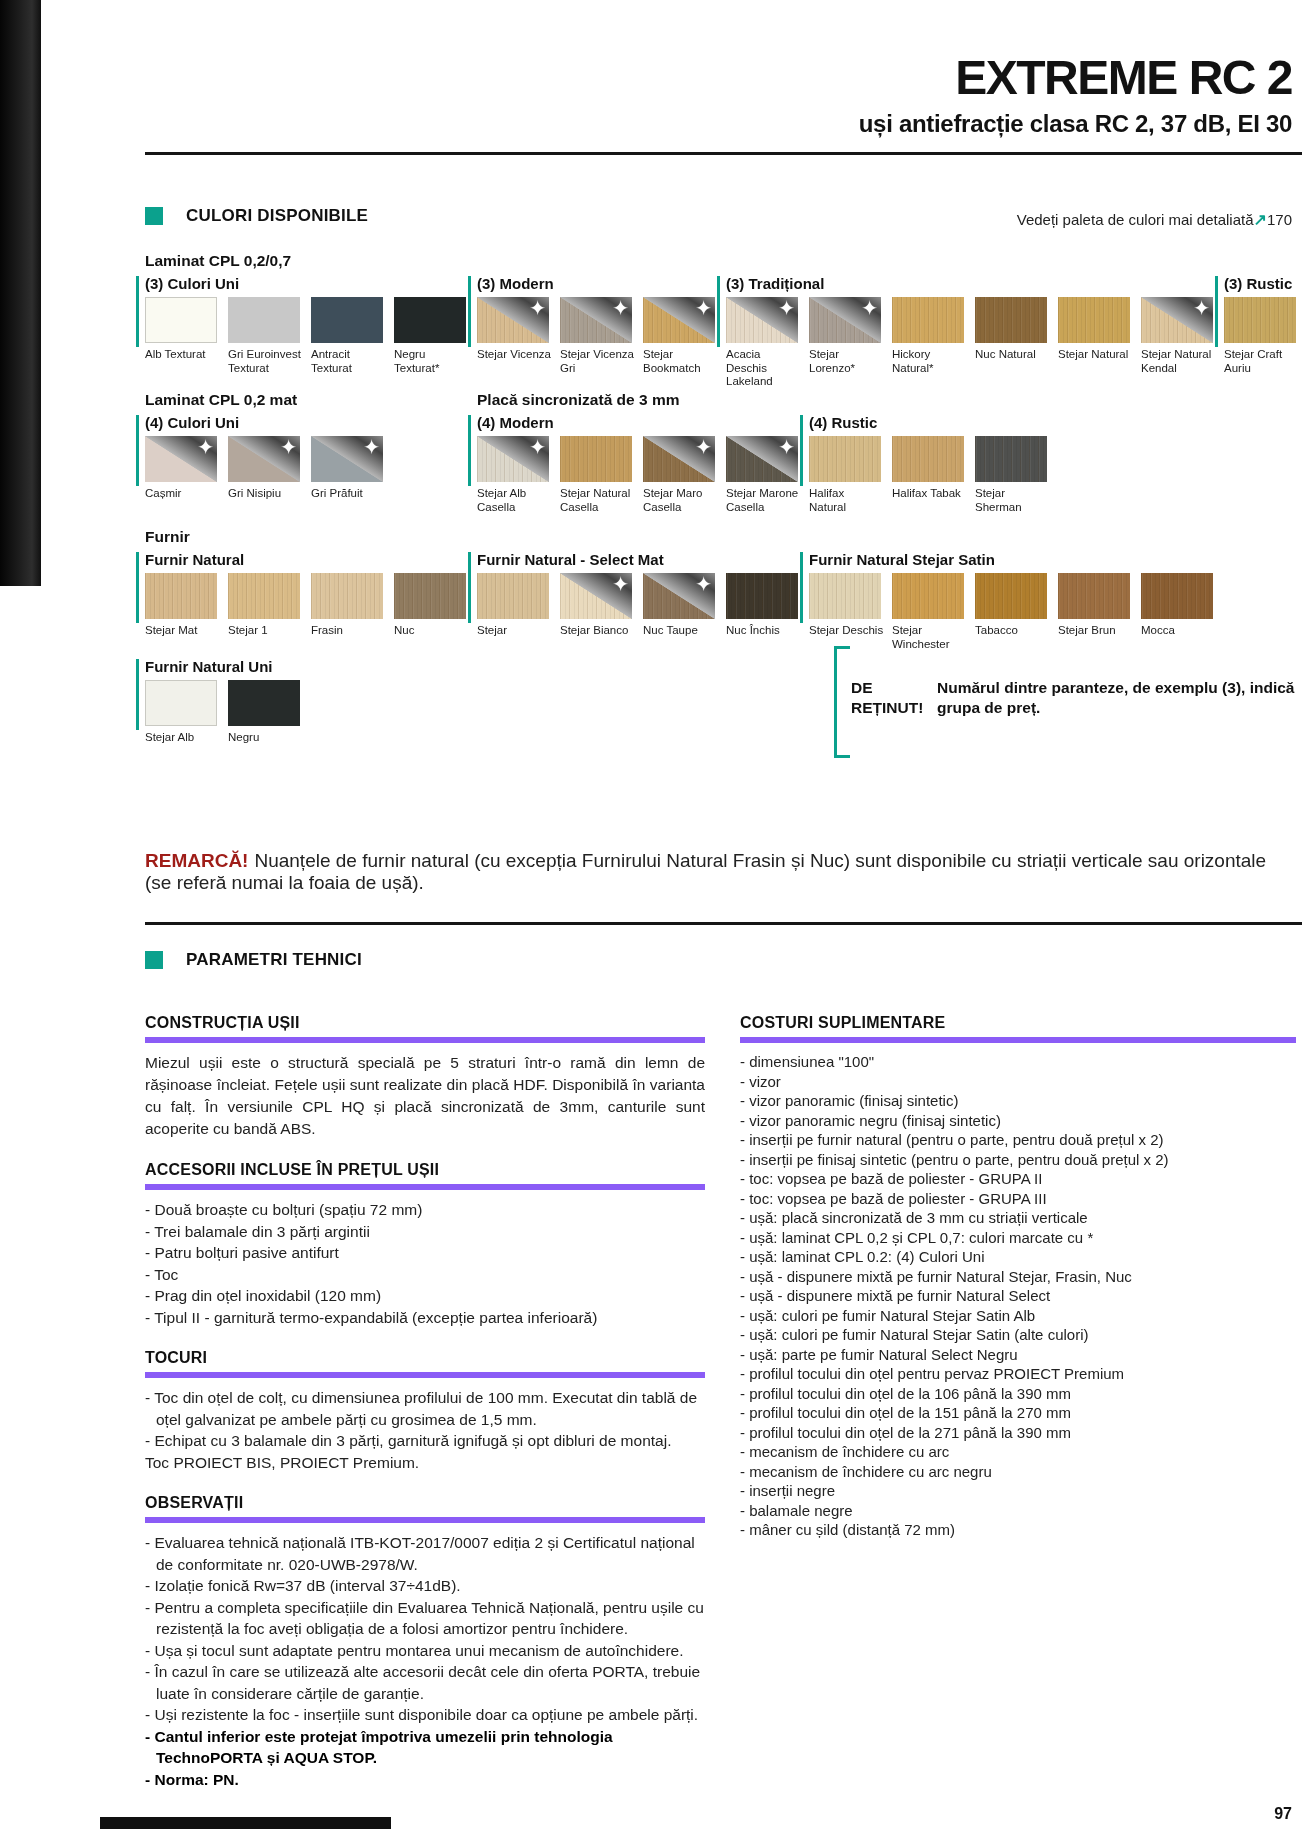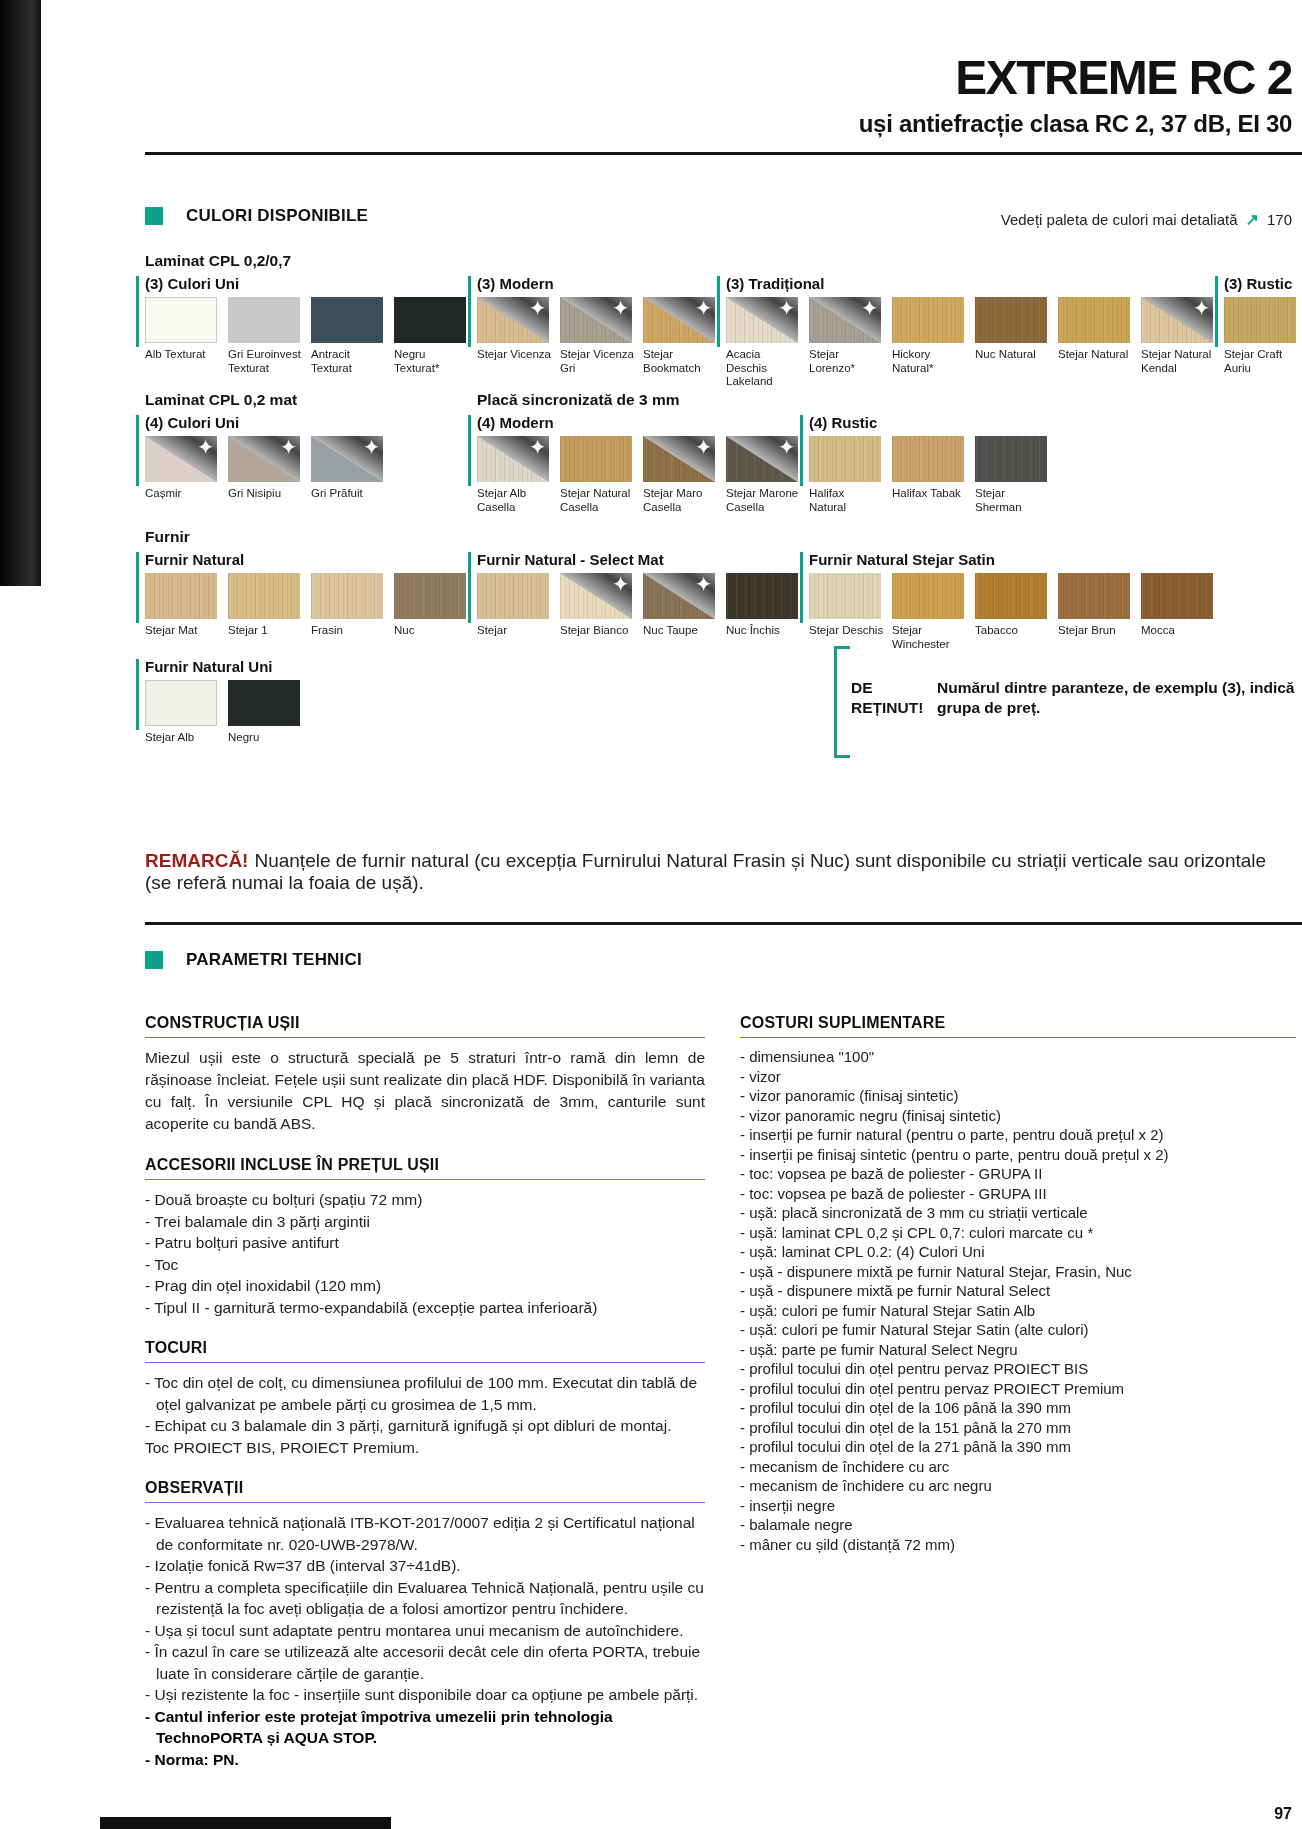--- a/index.html
+++ b/index.html
@@ -28,21 +28,21 @@
   .rule{position:absolute;left:145px;right:0;height:3px;background:#161616;}
   .top-rule{top:152px;}
   .divider{top:922px;}
   .sec-head{position:absolute;left:145px;display:flex;align-items:center;gap:23px;}
   .sec-head .sq{width:18px;height:18px;background:var(--teal);flex:none;}
   .sec-head .sec-title{font-size:17px;font-weight:bold;letter-spacing:0.2px;color:#111;}
   .sec-head.culori{top:206px;}
   .sec-head.tech{top:950px;}
   .palette-link{
     position:absolute;top:210px;right:10px;font-size:15px;color:#222;
-    display:flex;align-items:center;gap:8px;cursor:pointer;white-space:nowrap;
+    display:flex;align-items:center;cursor:pointer;white-space:nowrap;
   }
   .palette-link .arrow{color:var(--teal);font-weight:bold;font-size:16px;}
 
   #palette{position:absolute;left:145px;top:252px;width:1157px;height:500px;}
   .prow{position:absolute;left:0;width:100%;height:138px;}
   .prow-header{position:absolute;top:0;font-size:15.5px;font-weight:bold;white-space:nowrap;color:#111;}
   .pgroup{position:absolute;}
   .gbar{position:absolute;left:-9px;top:1px;width:3px;height:71px;background:var(--teal);}
   .pgroup-title{font-size:15px;font-weight:bold;white-space:nowrap;height:22px;color:#111;}
   .srow{display:flex;}
@@ -71,21 +71,21 @@
 
   .remark{position:absolute;left:145px;top:850px;width:1140px;font-size:19px;color:#222;}
   .remark-label{color:var(--red);font-weight:bold;margin-right:6px;}
 
   .col{position:absolute;top:1014px;}
   .col-left{left:145px;width:560px;}
   .col-right{left:740px;width:556px;}
   .tblock{margin-bottom:21px;}
   .tech-title{
     font-size:16px;font-weight:bold;letter-spacing:0.2px;color:#111;
-    border-bottom:1px solid #8b5cf6;padding-bottom:5px;margin-bottom:9px;
+    border-bottom:6px solid #8b5cf6;padding-bottom:5px;margin-bottom:9px;
   }
   .para{font-size:15.5px;line-height:22px;text-align:justify;margin:0;color:#222;}
   .list .li{
     font-size:15.5px;line-height:21.5px;color:#222;
     padding-left:11px;text-indent:-11px;
   }
   .list .li::before{content:"- ";}
   .list .li.plain{padding-left:0;text-indent:0;}
   .list .li.plain::before{content:"";}
   .list .li.bold{font-weight:bold;color:#000000;}
@@ -463,21 +463,20 @@
           <div class="li">toc: vopsea pe bază de poliester - GRUPA II</div>
           <div class="li">toc: vopsea pe bază de poliester - GRUPA III</div>
           <div class="li">ușă: placă sincronizată de 3 mm cu striații verticale</div>
           <div class="li">ușă: laminat CPL 0,2 și CPL 0,7: culori marcate cu *</div>
           <div class="li">ușă: laminat CPL 0.2: (4) Culori Uni</div>
           <div class="li">ușă - dispunere mixtă pe furnir Natural Stejar, Frasin, Nuc</div>
           <div class="li">ușă - dispunere mixtă pe furnir Natural Select</div>
           <div class="li">ușă: culori pe fumir Natural Stejar Satin Alb</div>
           <div class="li">ușă: culori pe fumir Natural Stejar Satin (alte culori)</div>
           <div class="li">ușă: parte pe fumir Natural Select Negru</div>
-          <div class="li">profilul tocului din oțel pentru pervaz PROIECT BIS</div>
           <div class="li">profilul tocului din oțel pentru pervaz PROIECT Premium</div>
           <div class="li">profilul tocului din oțel de la 106 până la 390 mm</div>
           <div class="li">profilul tocului din oțel de la 151 până la 270 mm</div>
           <div class="li">profilul tocului din oțel de la 271 până la 390 mm</div>
           <div class="li">mecanism de închidere cu arc</div>
           <div class="li">mecanism de închidere cu arc negru</div>
           <div class="li">inserții negre</div>
           <div class="li">balamale negre</div>
           <div class="li">mâner cu șild (distanță 72 mm)</div>
         </div>

